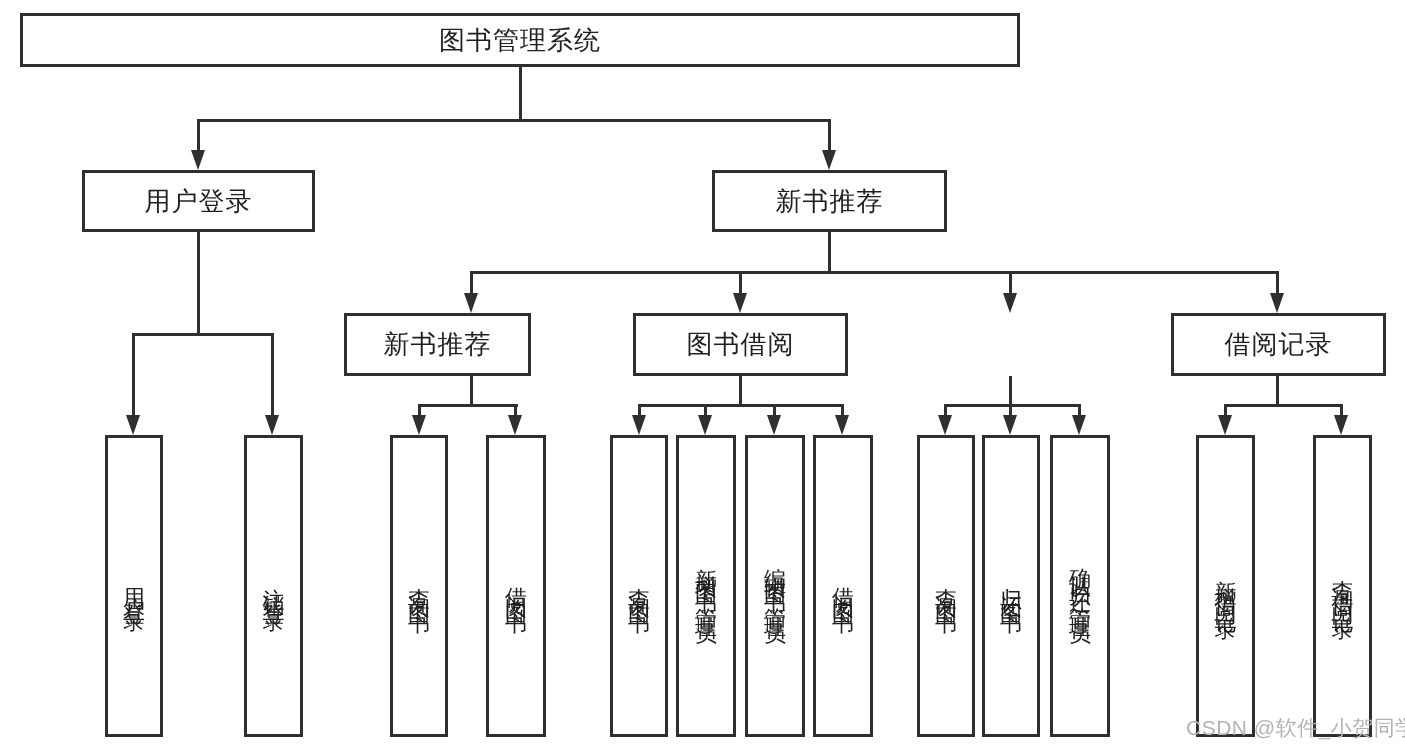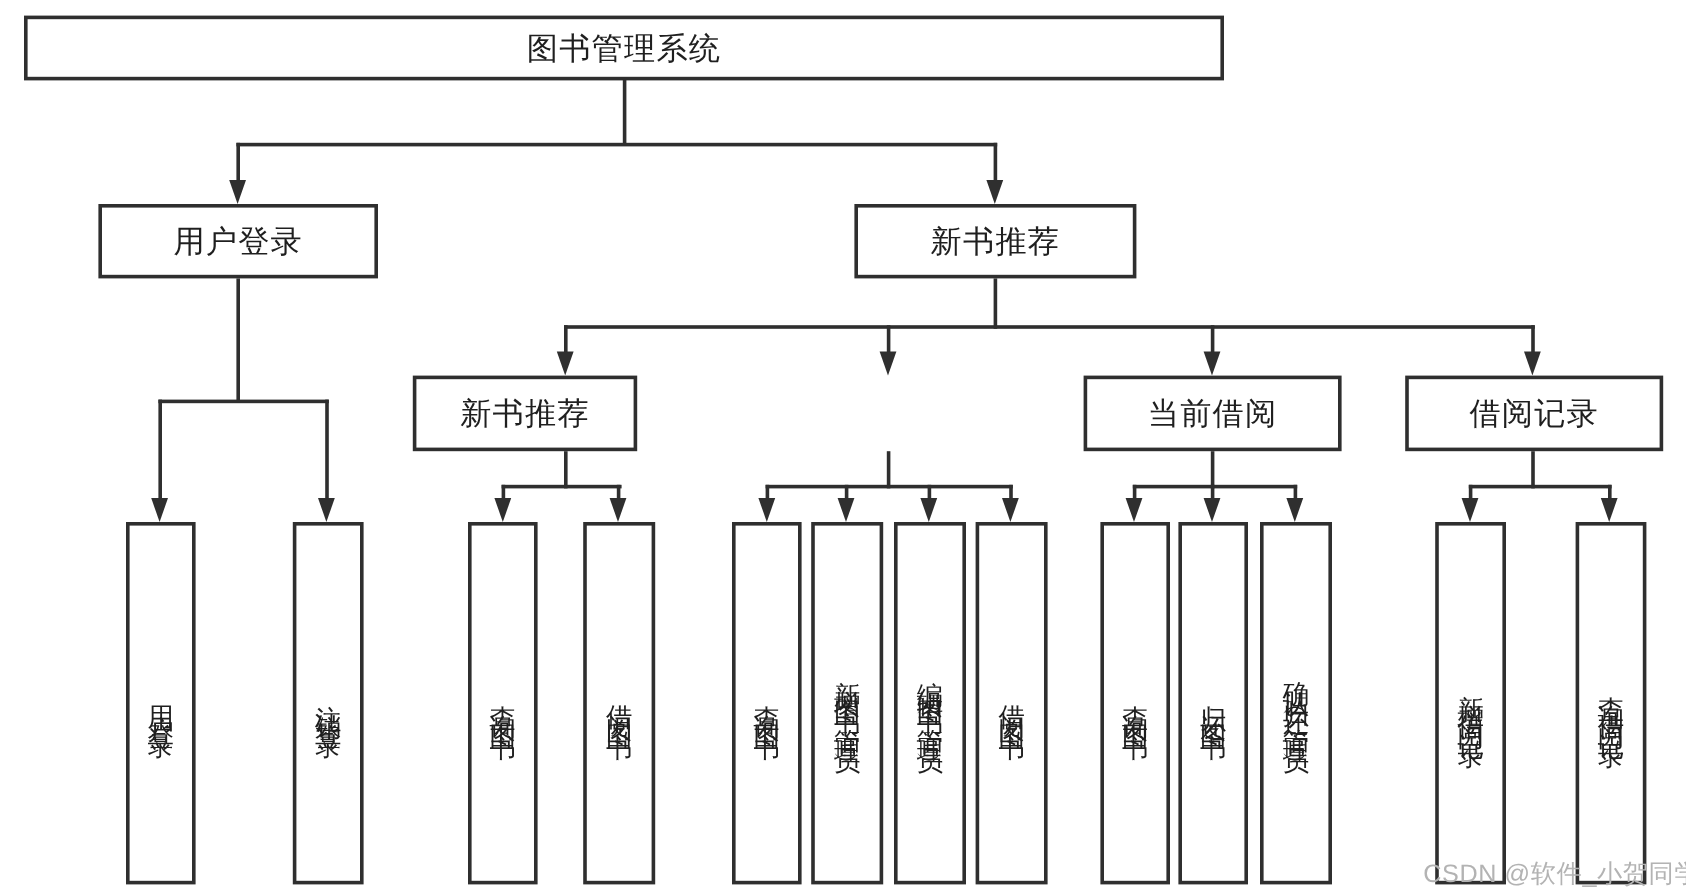--- a/index.html
+++ b/index.html
@@ -86,22 +86,22 @@
   <div class="vline" style="left:1009px;top:271px;height:24px"></div>
   <div class="vline" style="left:1276px;top:271px;height:24px"></div>
   <div class="arrow" style="left:464px;top:293px"></div>
   <div class="arrow" style="left:733px;top:293px"></div>
   <div class="arrow" style="left:1003px;top:293px"></div>
   <div class="arrow" style="left:1270px;top:293px"></div>
 
   <div class="box h" style="left:344px;top:313px;width:187px;height:63px">
     <span>新书推荐</span>
   </div>
-  <div class="box h" style="left:903px;top:313px;width:215px;height:63px">
-    <span>当前借阅</span>
+  <div class="box h" style="left:633px;top:313px;width:215px;height:63px">
+    <span>图书借阅</span>
   </div>
   <div class="box h" style="left:1171px;top:313px;width:215px;height:63px">
     <span>借阅记录</span>
   </div>
 
   <div class="vline" style="left:470px;top:376px;height:31px"></div>
   <div class="hline" style="left:418px;top:404px;width:100px"></div>
   <div class="vline" style="left:418px;top:404px;height:13px"></div>
   <div class="vline" style="left:514px;top:404px;height:13px"></div>
   <div class="arrow" style="left:412px;top:415px"></div>

